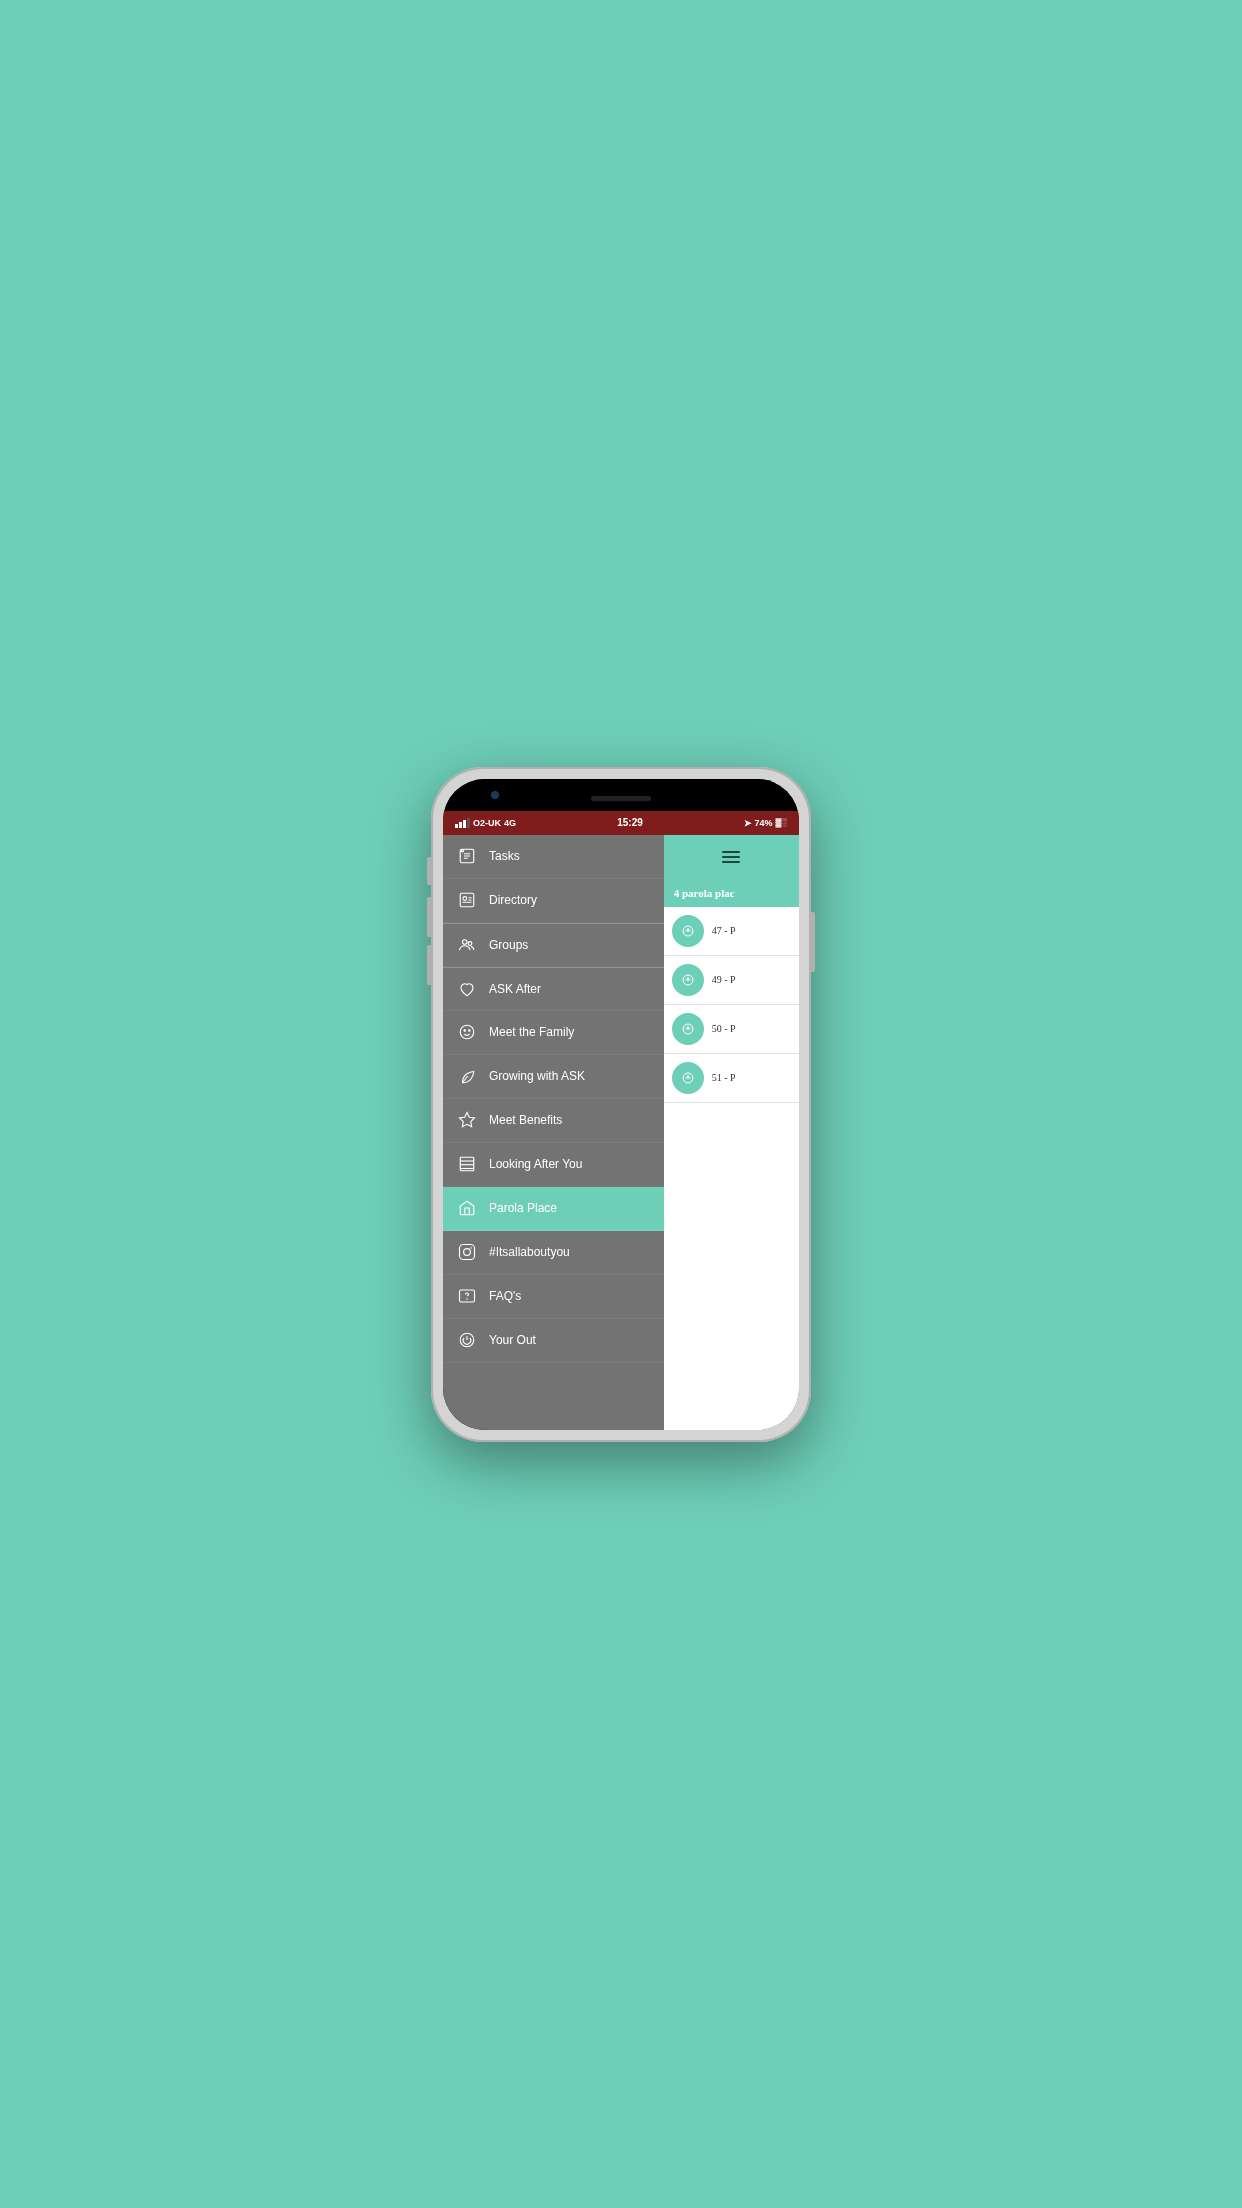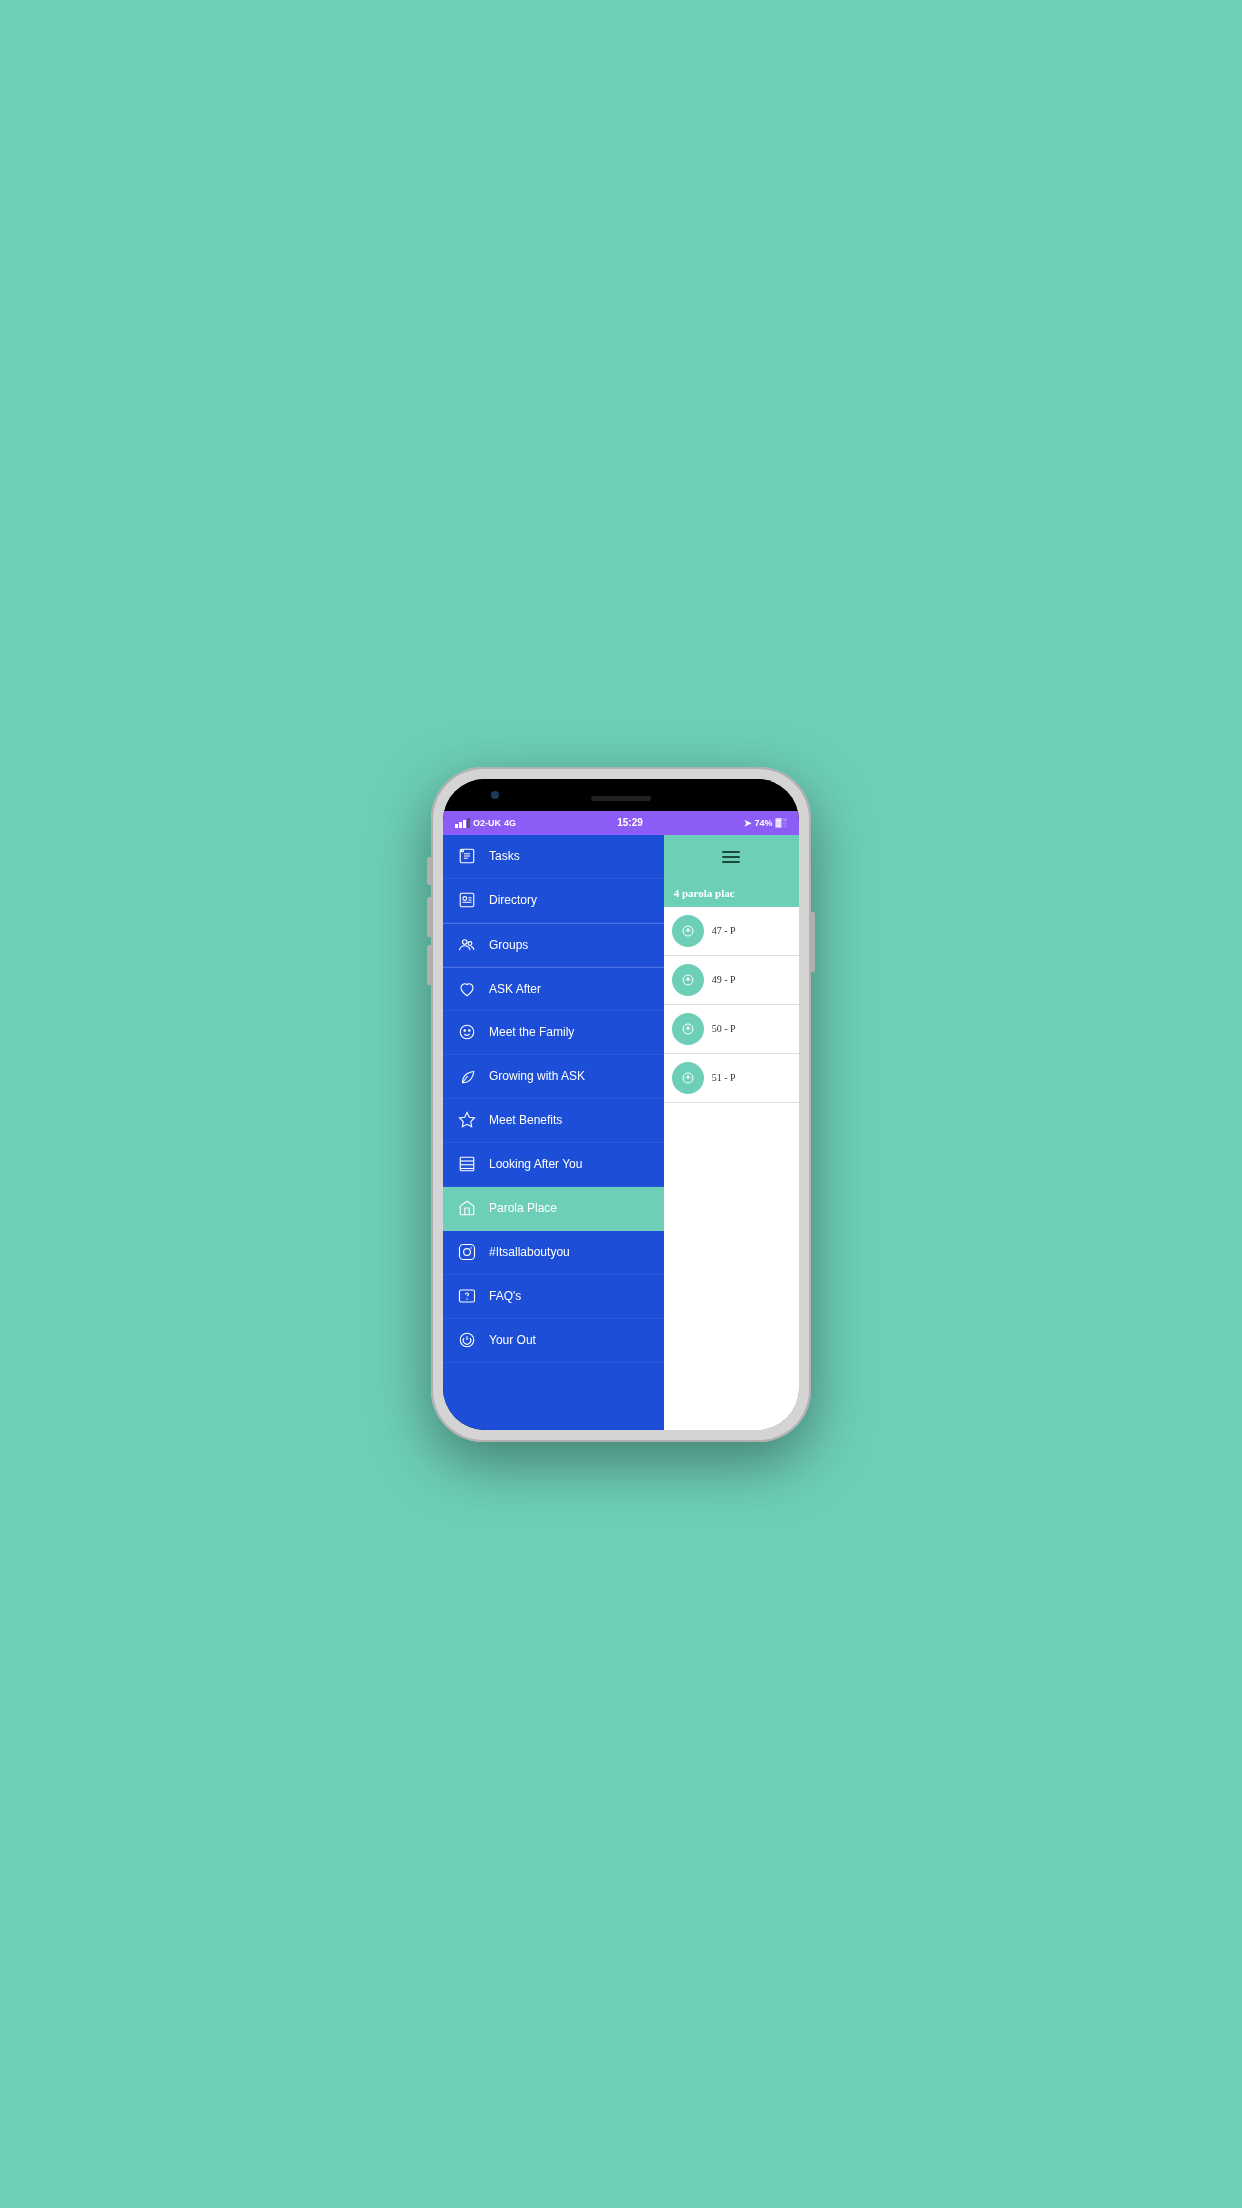--- a/index.html
+++ b/index.html
@@ -95,21 +95,21 @@
       border-radius: 50%;
       position: absolute;
       left: 48px;
       top: 12px;
     }
 
     
     .status-bar {
       width: 100%;
       height: 24px;
-      background: #8b5cf6;
+      background: #7f1d1d;
       display: flex;
       align-items: center;
       justify-content: space-between;
       padding: 0 12px;
       color: #fff;
       font-size: 9px;
       font-weight: 600;
     }
     .status-left { display: flex; align-items: center; gap: 3px; }
     .status-center { font-size: 10px; font-weight: 600; }
@@ -126,21 +126,21 @@
       height: calc(100% - 56px);
       display: flex;
       position: relative;
       overflow: hidden;
     }
 
     
     .sidebar {
       width: 62%;
       height: 100%;
-      background: #1d4ed8;
+      background: #737373;
       display: flex;
       flex-direction: column;
       overflow: hidden;
     }
 
     .menu-item {
       display: flex;
       align-items: center;
       padding: 10px 14px;
       color: #fff;

